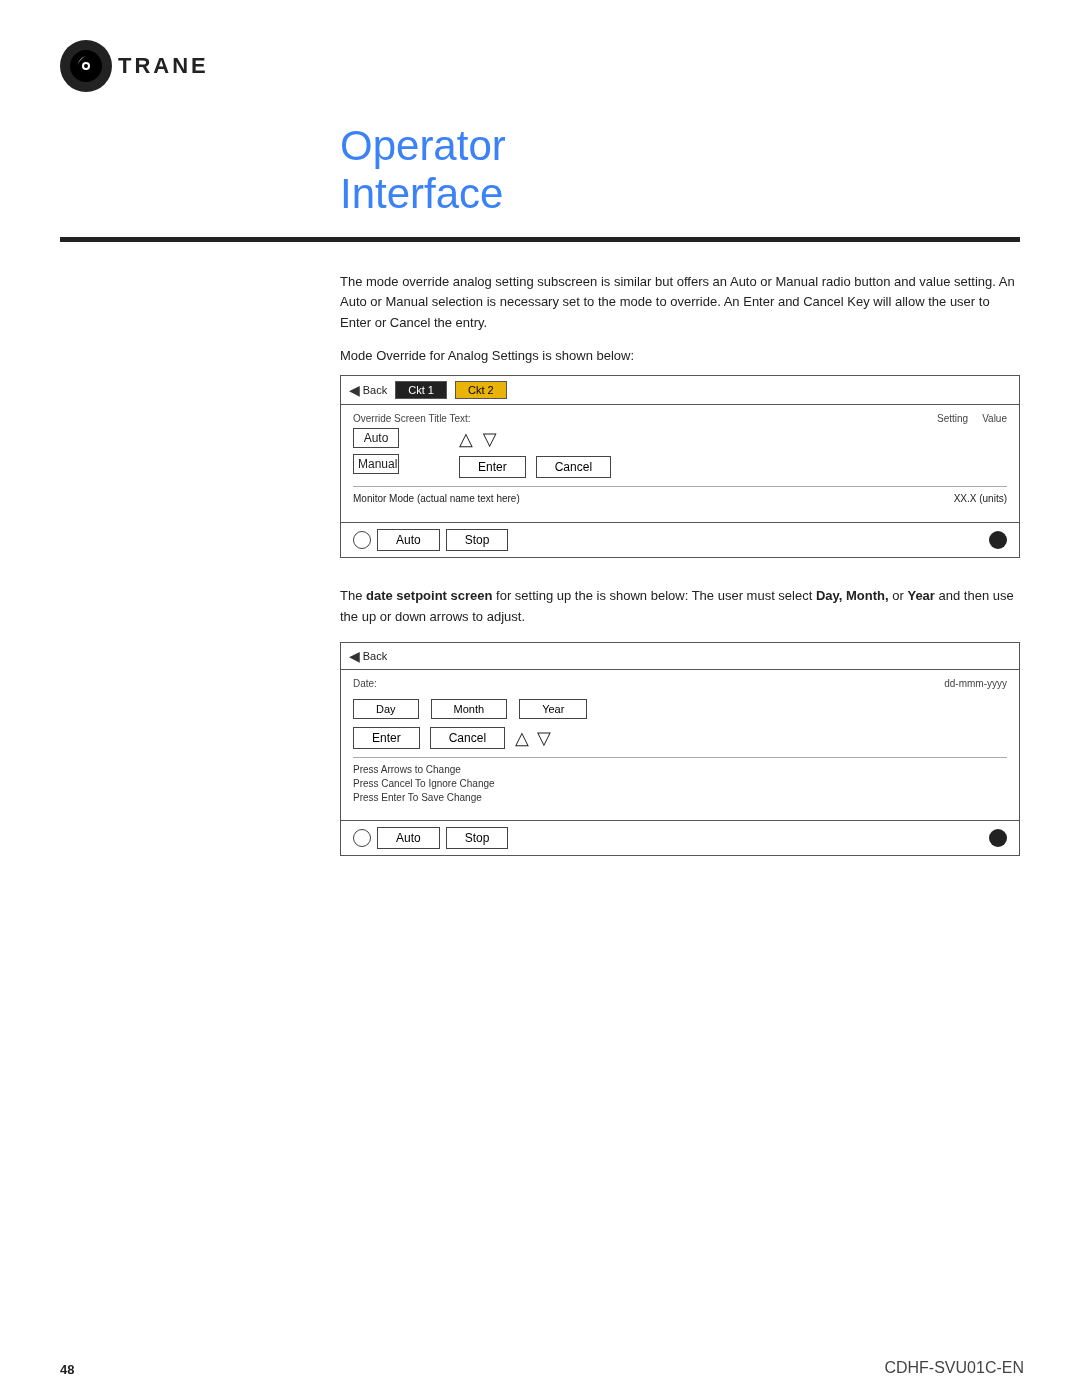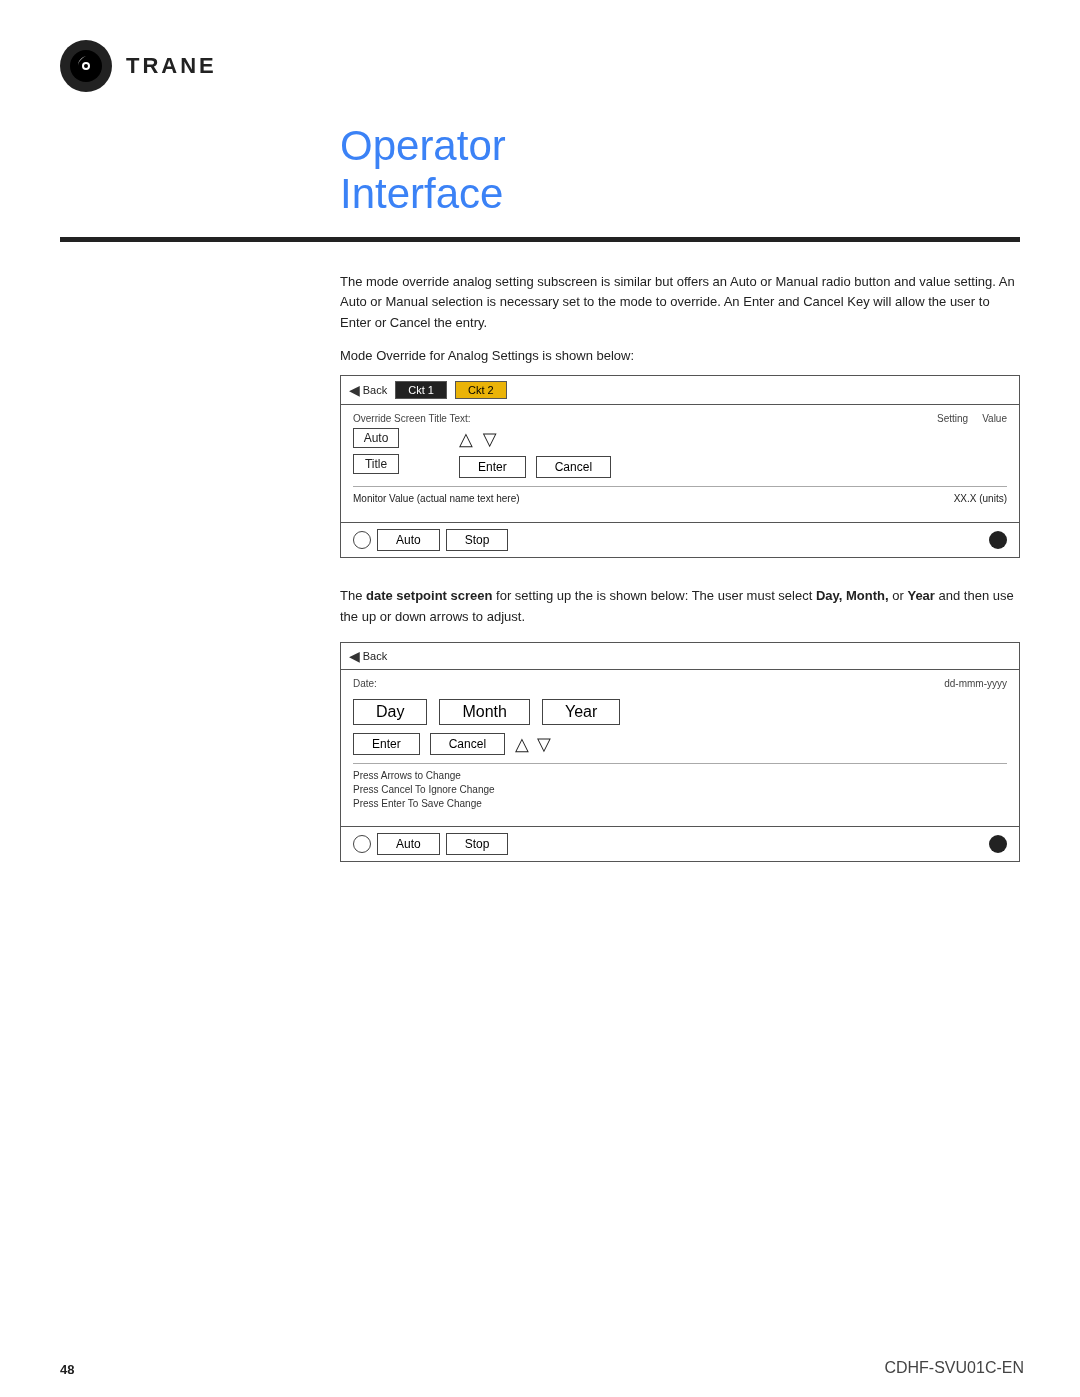--- a/index.html
+++ b/index.html
@@ -19,21 +19,21 @@
 
     
     .header {
       display: flex;
       align-items: center;
       margin-bottom: 30px;
     }
     .logo-area {
       display: flex;
       align-items: center;
-      gap: 14px;
+      gap: 6px;
     }
     .logo-circle {
       width: 52px;
       height: 52px;
       border-radius: 50%;
       background: #222;
       display: flex;
       align-items: center;
       justify-content: center;
       flex-shrink: 0;
@@ -231,21 +231,21 @@
       display: flex;
       align-items: center;
       gap: 12px;
       margin: 10px 0 8px 0;
     }
 
     .date-field-btn {
       padding: 3px 22px;
       border: 1px solid #444;
       background: #fff;
-      font-size: 16px;
+      font-size: 11px;
       min-width: 52px;
       text-align: center;
     }
 
     .enter-cancel-row {
       display: flex;
       align-items: center;
       gap: 10px;
       margin-bottom: 8px;
     }
@@ -342,38 +342,38 @@
           </div>
         </div>
 
         <div style="display:flex; align-items:flex-start; margin-top:4px;">
 
           <div class="radio-group">
             <div class="radio-item">
               <span class="radio-box">Auto</span>
             </div>
             <div class="radio-item">
-              <span class="radio-box">Title</span>
+              <span class="radio-box">Manual</span>
             </div>
           </div>
 
           <div style="margin-left:60px; display:flex; flex-direction:column; gap:4px;">
             <div style="display:flex; gap:10px; margin-left:0px;">
               <span style="font-size:18px;">△</span>
               <span style="font-size:18px;">▽</span>
             </div>
             <div class="btn-group-row" style="margin-left:0;">
               <button class="screen-btn">Enter</button>
               <button class="screen-btn">Cancel</button>
             </div>
           </div>
         </div>
 
         <div class="monitor-row">
-          <span>Monitor Value (actual name text here)</span>
+          <span>Monitor Mode (actual name text here)</span>
           <span>XX.X (units)</span>
         </div>
       </div>
 
       <div class="bottom-bar">
         <div class="bottom-bar-left">
           <span class="circle-empty"></span>
           <button class="screen-btn">Auto</button>
           <button class="screen-btn">Stop</button>
         </div>

